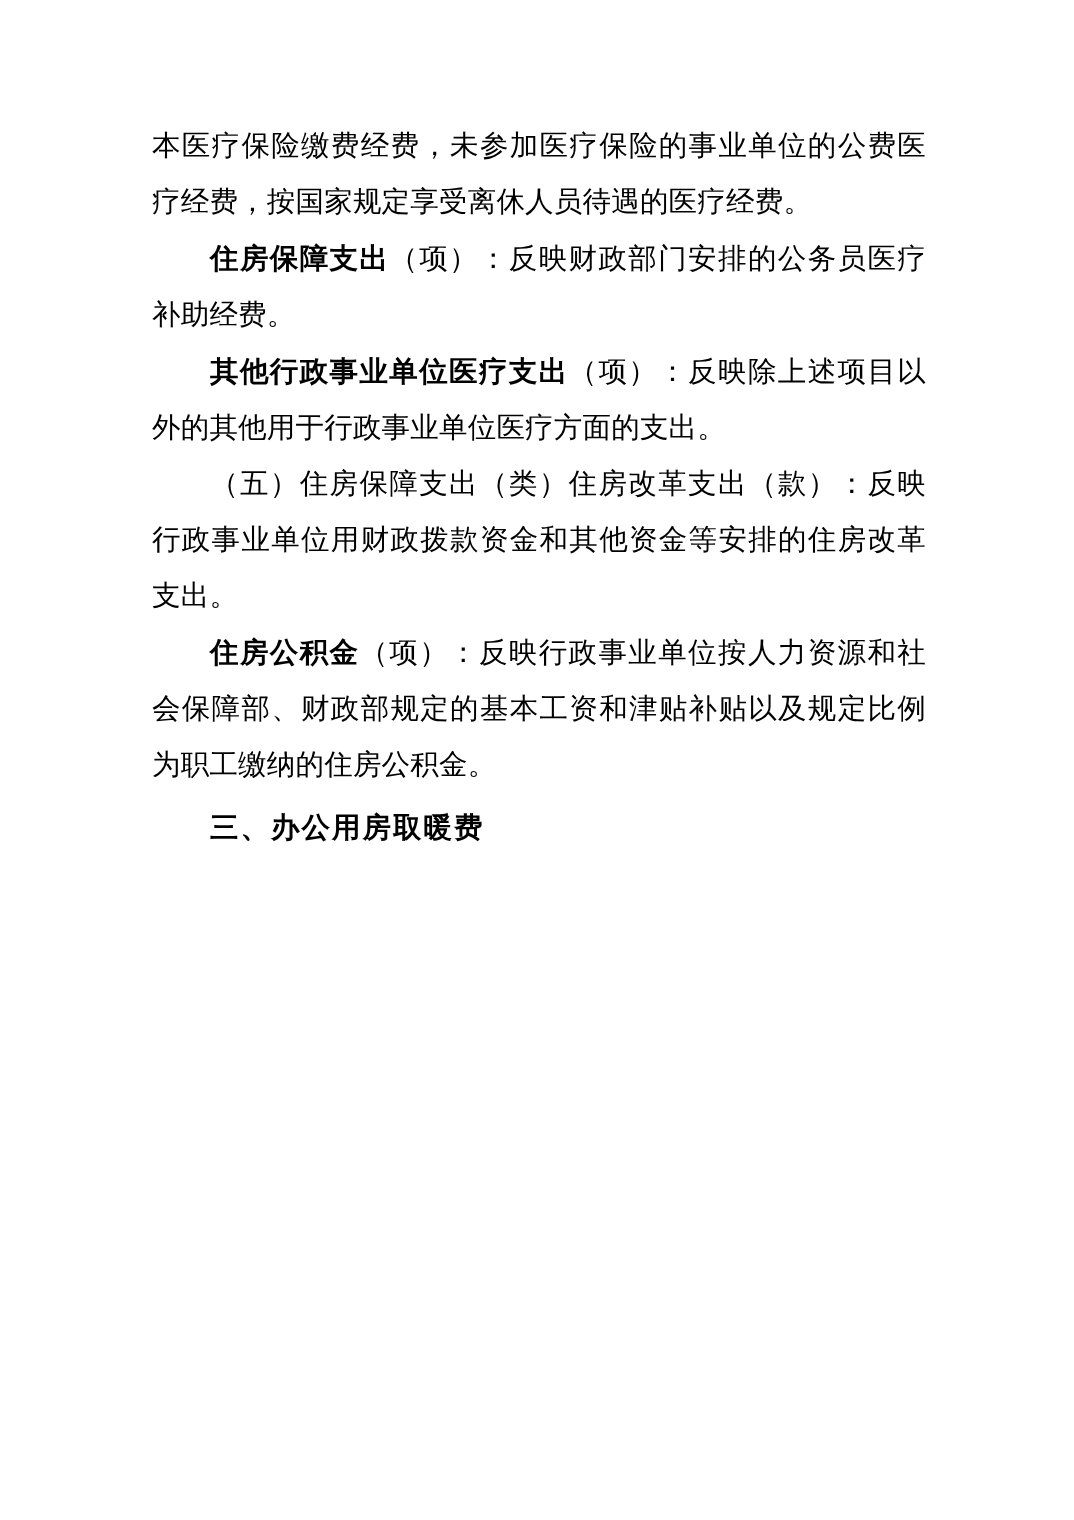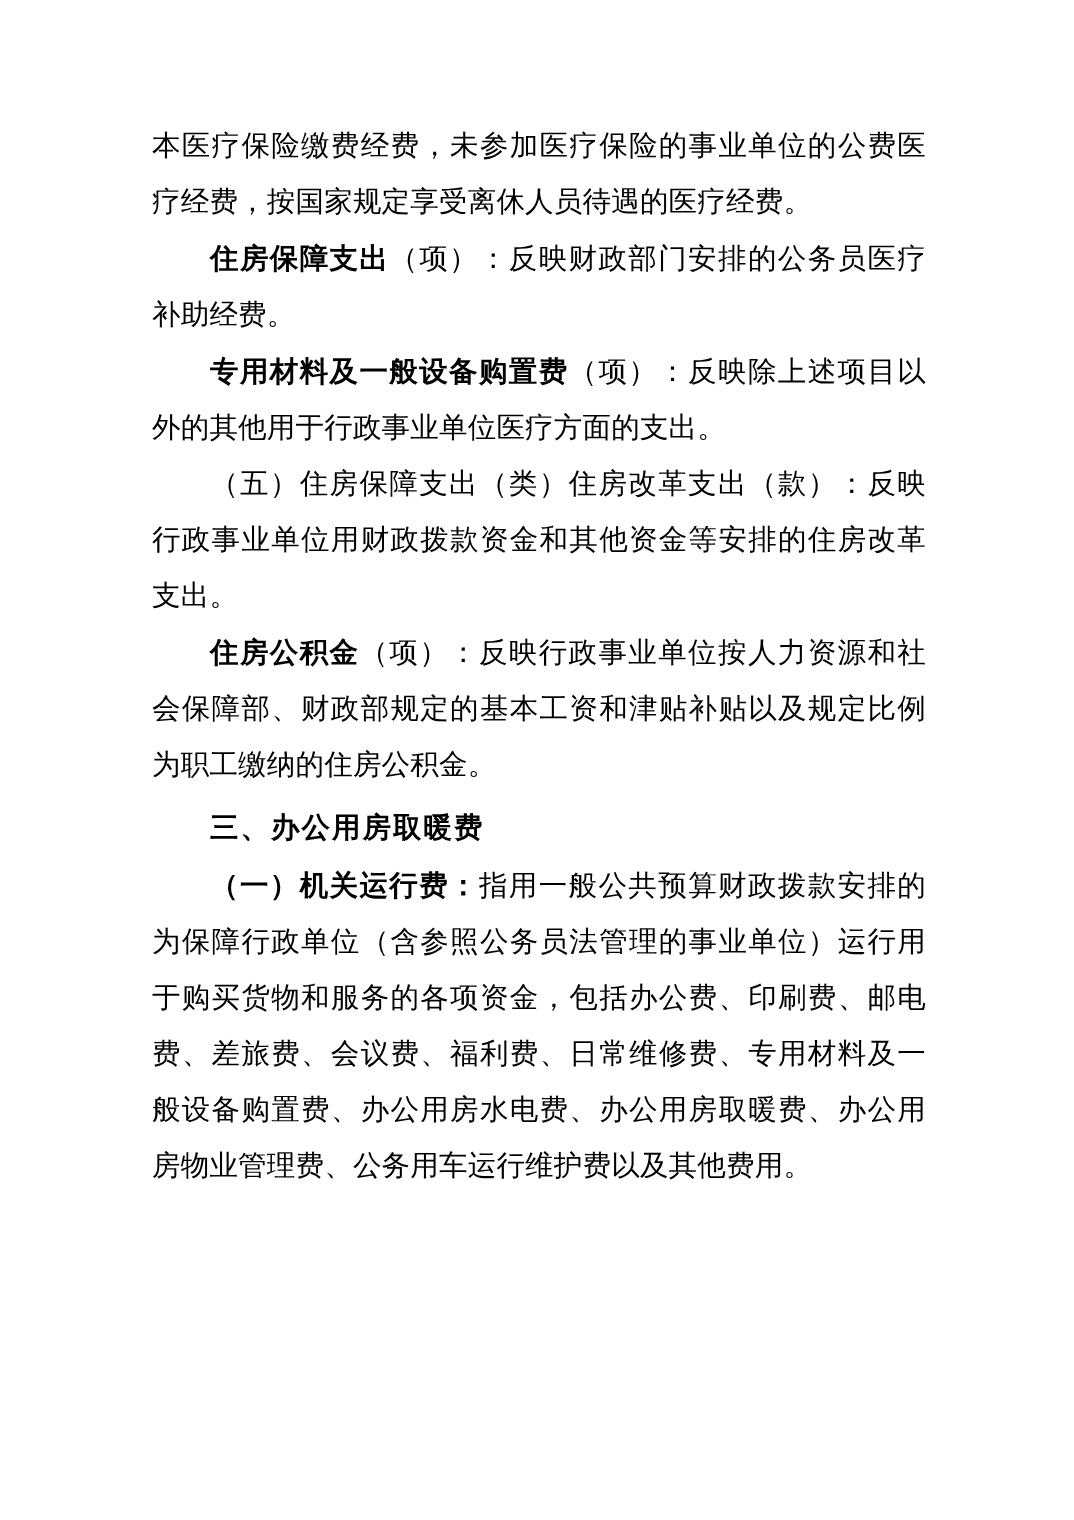--- a/index.html
+++ b/index.html
@@ -54,32 +54,29 @@
 
     <p class="para">
       <span>本医疗保险缴费经费，未参加医疗保险的事业单位的公费医疗经费，按国家规定享受离休人员待遇的医疗经费。</span>
     </p>
 
     <p class="para indent">
       <span class="bold">住房保障支出</span><span>（项）：反映财政部门安排的公务员医疗补助经费。</span>
     </p>
 
     <p class="para indent">
-      <span class="bold">专用材料及一般设备购置费</span><span>（项）：反映除上述项目以外的其他用于行政事业单位医疗方面的支出。</span>
+      <span class="bold">其他行政事业单位医疗支出</span><span>（项）：反映除上述项目以外的其他用于行政事业单位医疗方面的支出。</span>
     </p>
 
     <p class="para indent">
       <span>（五）住房保障支出（类）住房改革支出（款）：反映行政事业单位用财政拨款资金和其他资金等安排的住房改革支出。</span>
     </p>
 
     <p class="para indent">
       <span class="bold">住房公积金</span><span>（项）：反映行政事业单位按人力资源和社会保障部、财政部规定的基本工资和津贴补贴以及规定比例为职工缴纳的住房公积金。</span>
     </p>
 
     <p class="heading">三、办公用房取暖费</p>
 
-    <p class="para indent">
-      <span class="bold">（一）机关运行费：</span><span>指用一般公共预算财政拨款安排的为保障行政单位（含参照公务员法管理的事业单位）运行用于购买货物和服务的各项资金，包括办公费、印刷费、邮电费、差旅费、会议费、福利费、日常维修费、专用材料及一般设备购置费、办公用房水电费、办公用房取暖费、办公用房物业管理费、公务用车运行维护费以及其他费用。</span>
-    </p>
 
 
   </div>
 </div>
 
 </body></html>

